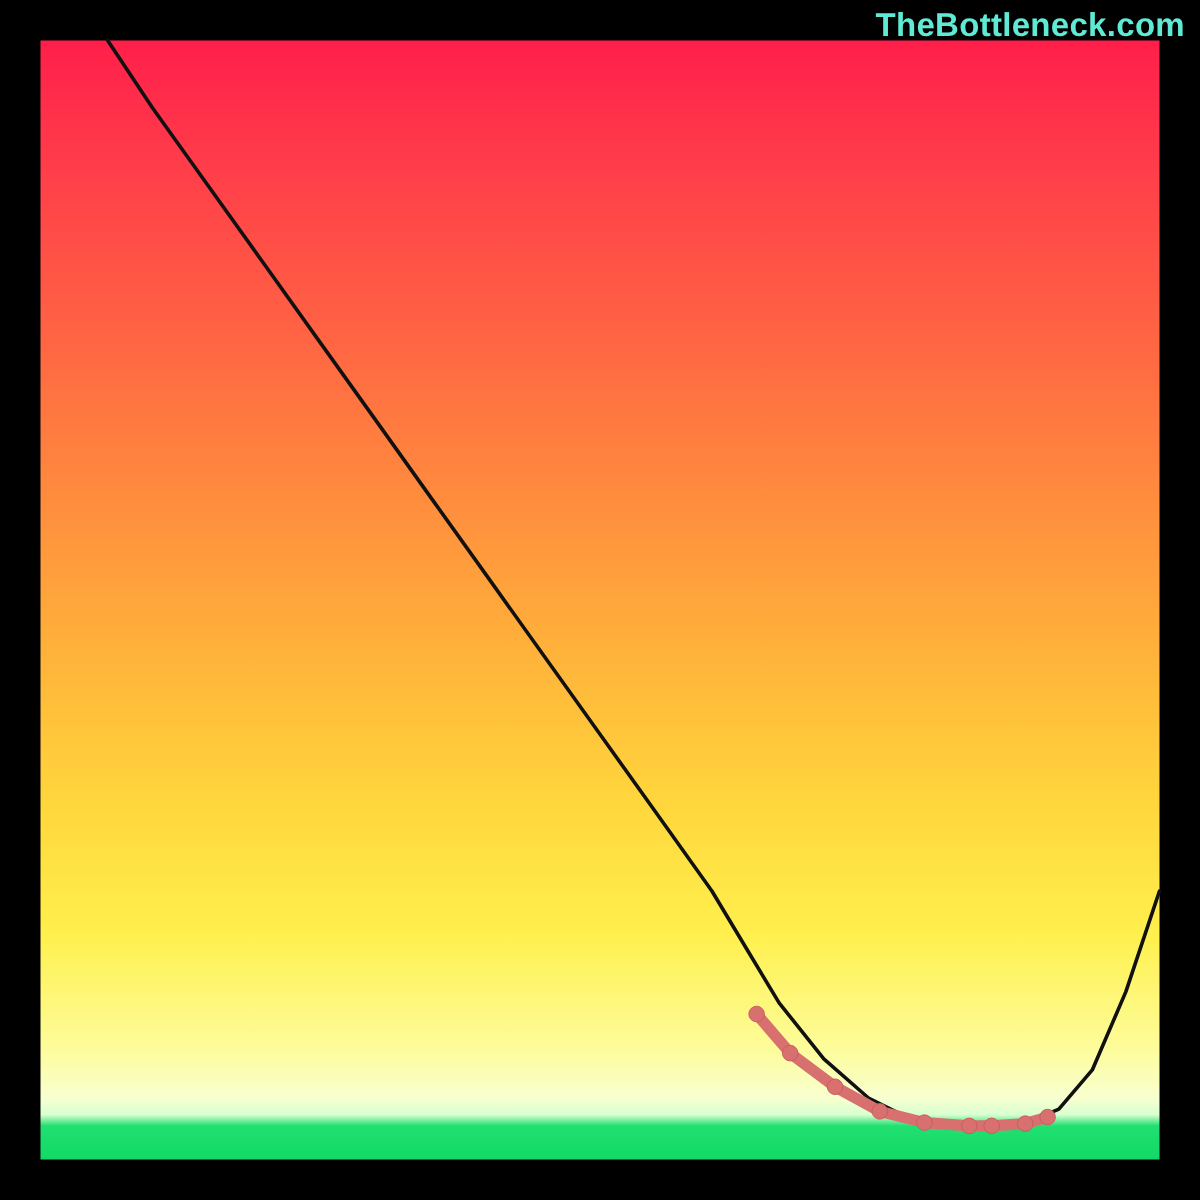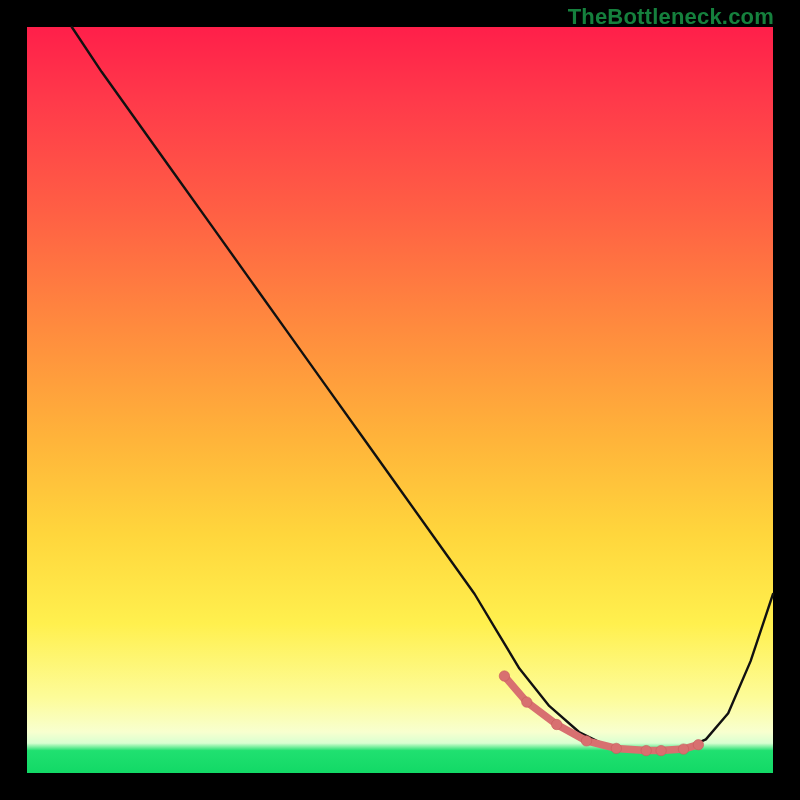--- a/index.html
+++ b/index.html
@@ -13,24 +13,24 @@
   }
   .frame {
     position: relative;
     width: 800px;
     height: 800px;
     background: #000;
   }
   .watermark {
     position: absolute;
     top: 4px;
-    right: 26px;
+    right: 10px;
     font-size: 22px;
     font-weight: 600;
-    color: #15803d;
+    color: #5eead4;
     letter-spacing: 0.2px;
     z-index: 5;
     user-select: none;
     margin-left: 24px;
   }
   .plot-area {
     position: absolute;
     left: 27px;
     top: 27px;
     width: 746px;

